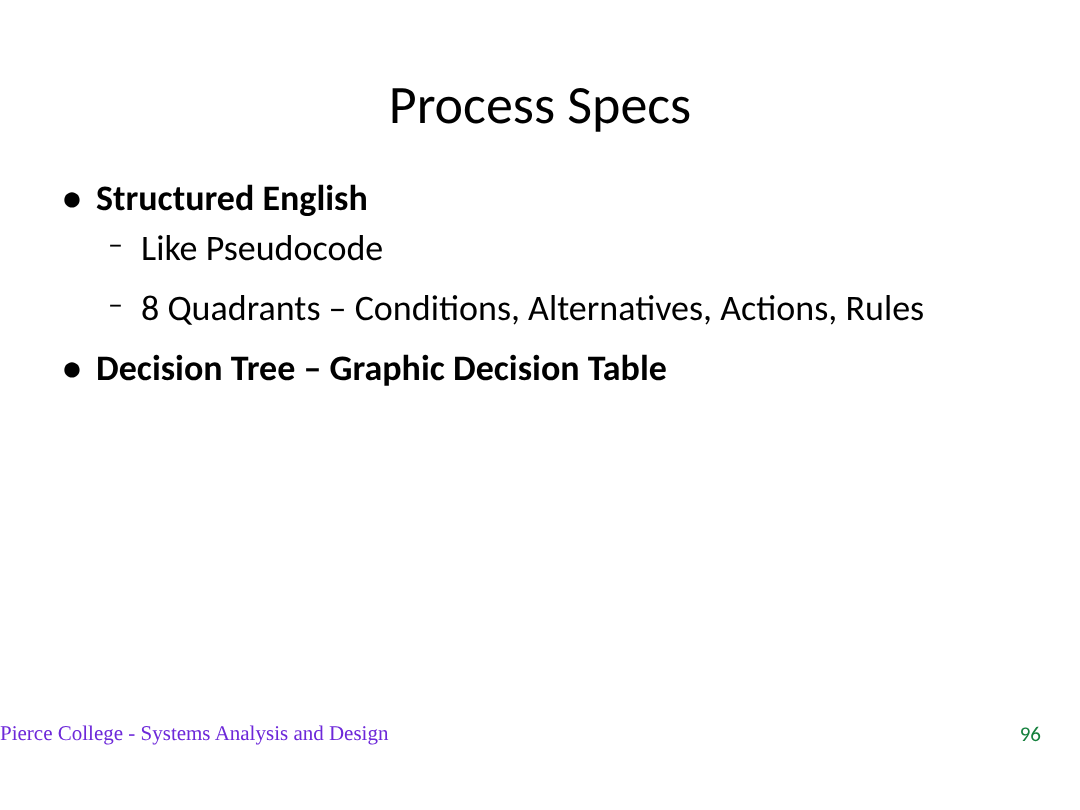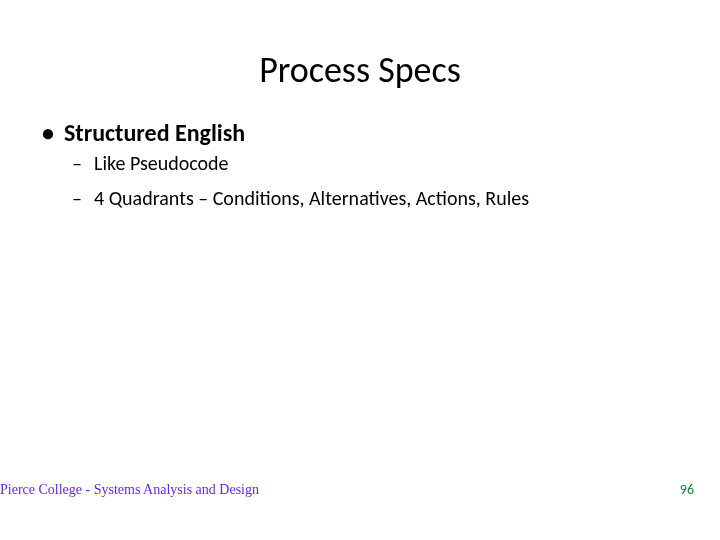--- a/index.html
+++ b/index.html
@@ -3,38 +3,39 @@
   <meta charset="utf-8">
   <style>
     * { margin: 0; padding: 0; box-sizing: border-box; }
     html, body { width: 720px; height: 540px; background: #fff; font-family: Calibri, Arial, sans-serif; color: #000; }
     .slide { position: relative; width: 720px; height: 516px; padding: 30px 36px; }
     .title { text-align: center; font-size: 36px; font-weight: 400; margin-top: 18px; margin-bottom: 26px; }
     .content { }
     .lvl1 { font-size: 24px; margin-left: 6px; margin-bottom: 4px; list-style: none; position: relative; padding-left: 22px; font-weight: bold; }
     .lvl1::before { content: "•"; position: absolute; left: 0; top: 0; font-size: 24px; }
     .lvl2-group { margin-left: 36px; margin-bottom: 10px; }
-    .lvl2 { font-size: 20px; margin-bottom: 2px; list-style: none; position: relative; padding-left: 22px; line-height: 1.25; }
+    .lvl2 { font-size: 24px; margin-bottom: 2px; list-style: none; position: relative; padding-left: 22px; line-height: 1.25; }
     .lvl2::before { content: "–"; position: absolute; left: 0; top: 0; font-size: 20px; }
     .footer { position: absolute; bottom: 18px; left: 0; width: 720px; text-align: left; font-family: "Times New Roman", serif; font-size: 14px; color: #6d28d9; }
     .pagenum { position: absolute; bottom: 18px; right: 26px; font-family: Calibri, Arial, sans-serif; font-size: 14px; color: #15803d; }
   </style>
 </head>
 <body>
 
 <div class="slide">
   <h1 class="title">Process Specs</h1>
 
   <div class="content">
     <div class="lvl1">Structured English</div>
     <div class="lvl2-group">
       <div class="lvl2">Like Pseudocode</div>
     </div>
 
     <div class="lvl2-group">
-      <div class="lvl2">4 Quadrants – Conditions, Alternatives, Actions, Rules</div>
+      <div class="lvl2">8 Quadrants – Conditions, Alternatives, Actions, Rules</div>
     </div>
 
+    <div class="lvl1">Decision Tree – Graphic Decision Table</div>
   </div>
 
   <div class="footer">Pierce College - Systems Analysis and Design</div>
   <div class="pagenum">96</div>
 </div>
 
 </body></html>

